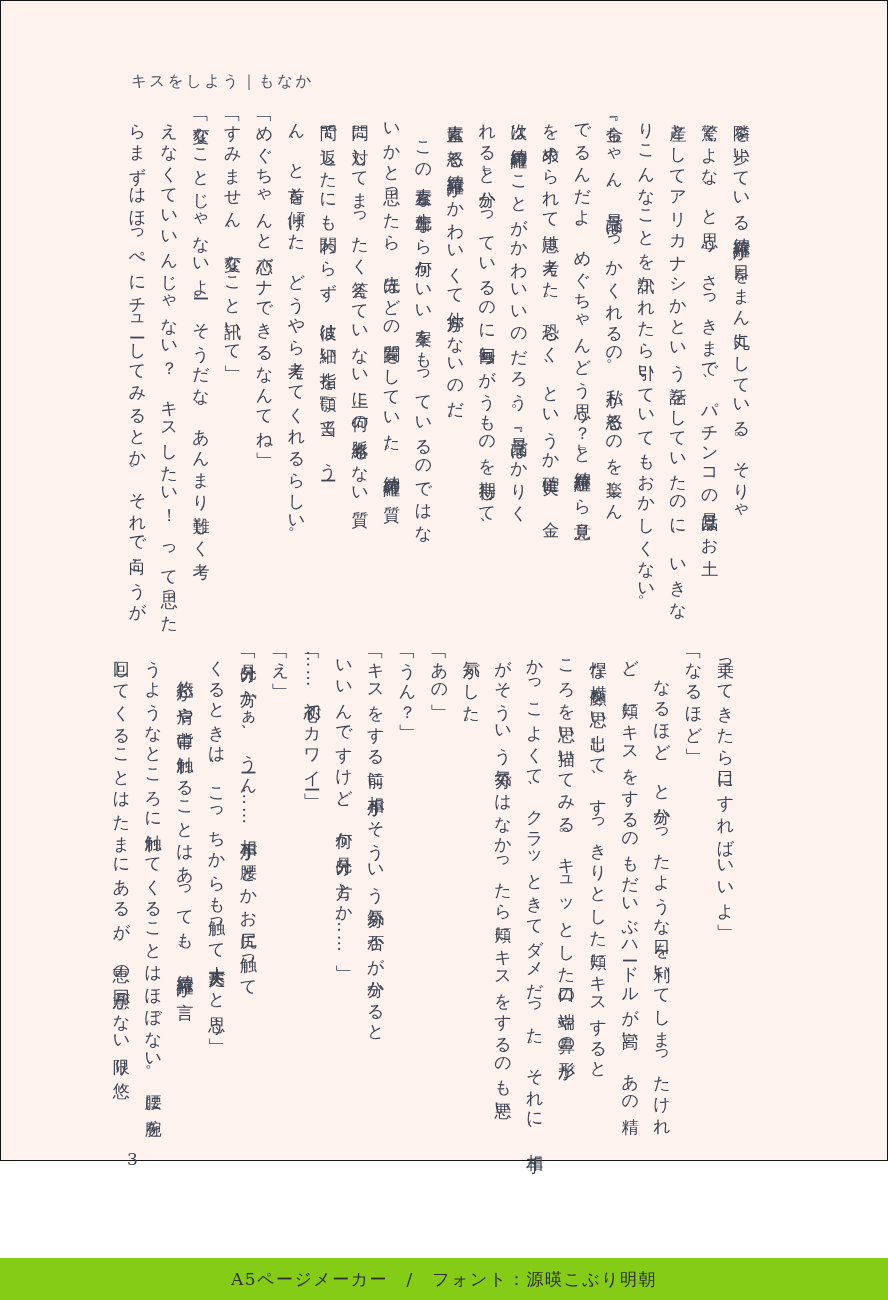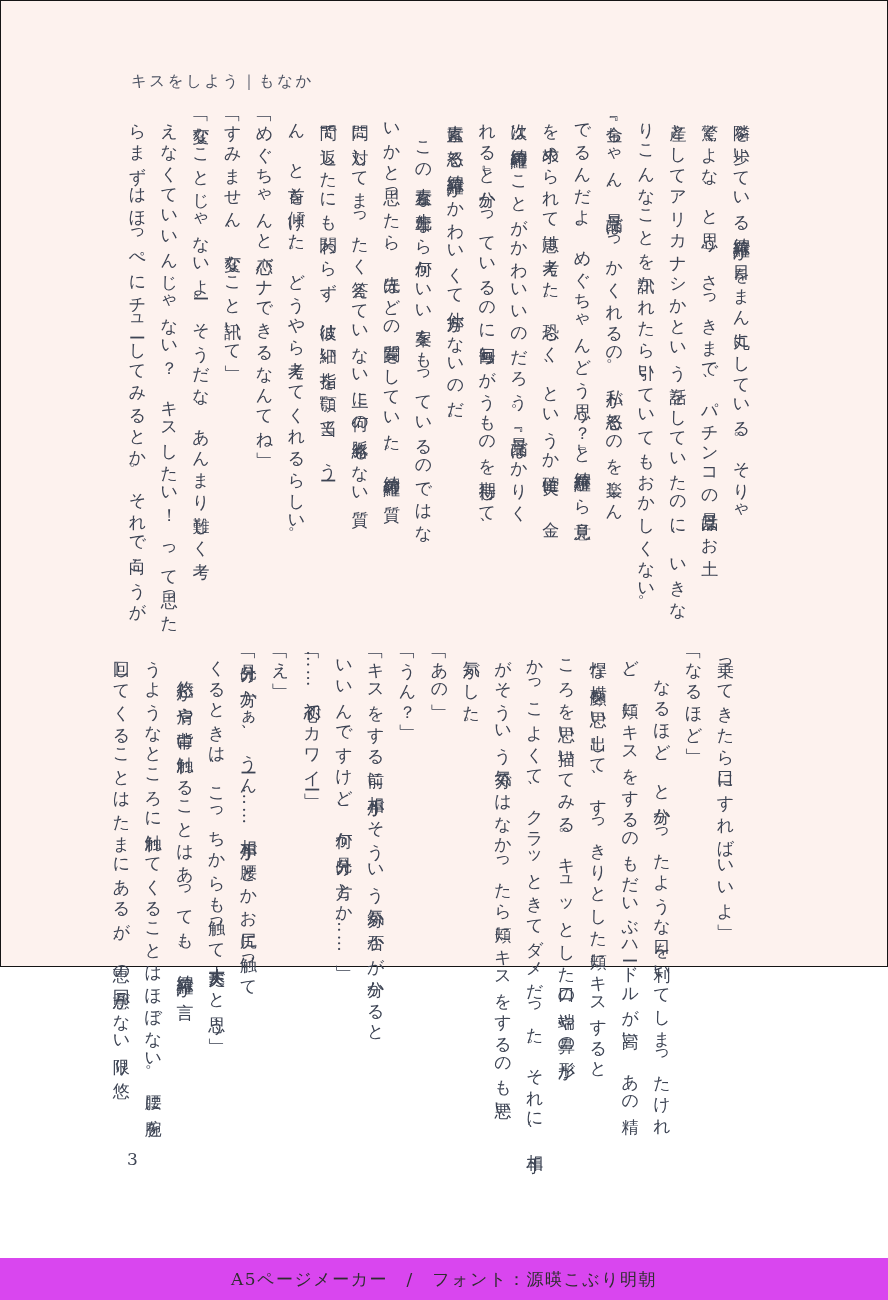--- a/index.html
+++ b/index.html
@@ -12,21 +12,21 @@
     position: relative;
     background: #ffffff;
     font-family: "DejaVu Serif", "Liberation Serif", serif;
     overflow: hidden;
   }
   .page {
     position: absolute;
     left: 0;
     top: 0;
     width: 888px;
-    height: 967px;
+    height: 1161px;
     background: #fdf2ee;
     border: 1px solid #151515;
     box-sizing: border-box;
   }
   .header-title {
     position: absolute;
     left: 130px;
     top: 70px;
     font-size: 15.5px;
     letter-spacing: 2.5px;
@@ -60,21 +60,21 @@
     top: 1148px;
     font-size: 17px;
     color: #3d4454;
   }
   .footer {
     position: absolute;
     left: 0;
     top: 1258px;
     width: 888px;
     height: 42px;
-    background: #d946ef;
+    background: #84cc16;
     display: flex;
     align-items: center;
     justify-content: center;
   }
   .footer-text {
     font-size: 17px;
     letter-spacing: 1.5px;
     color: #2e2e2e;
     white-space: pre;
   }

